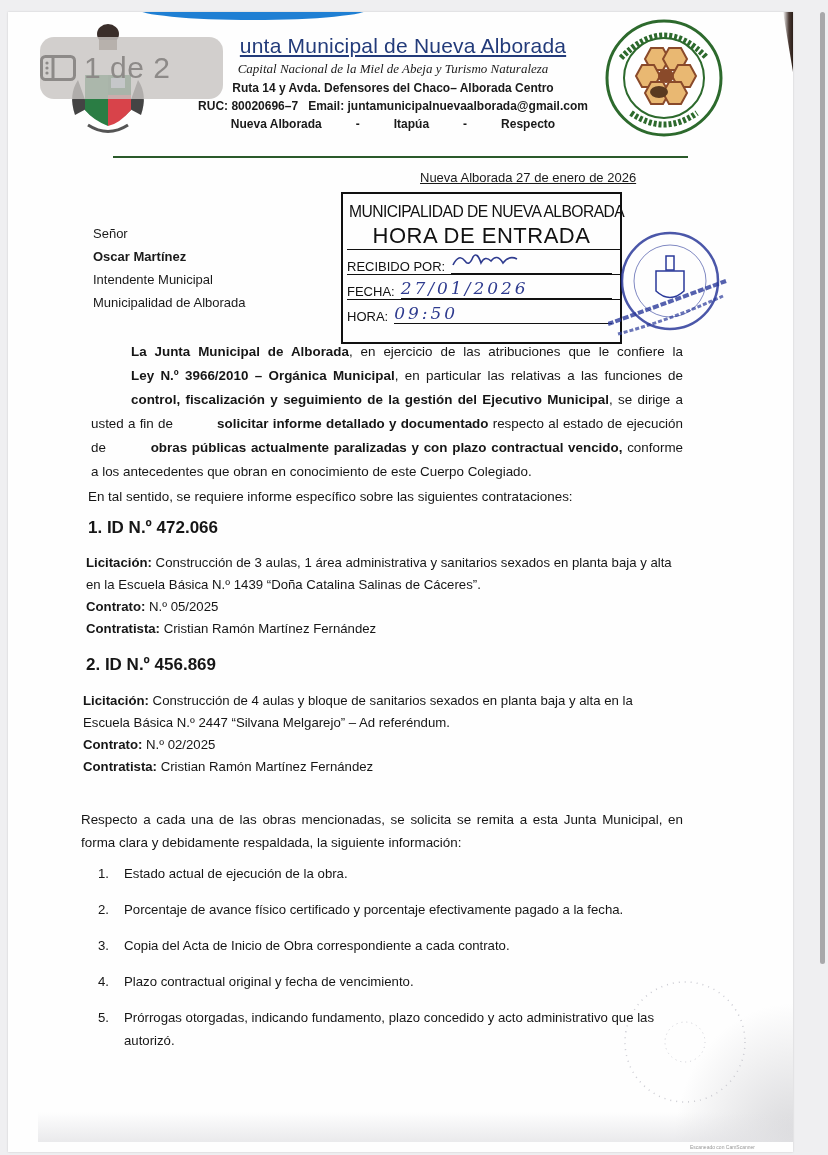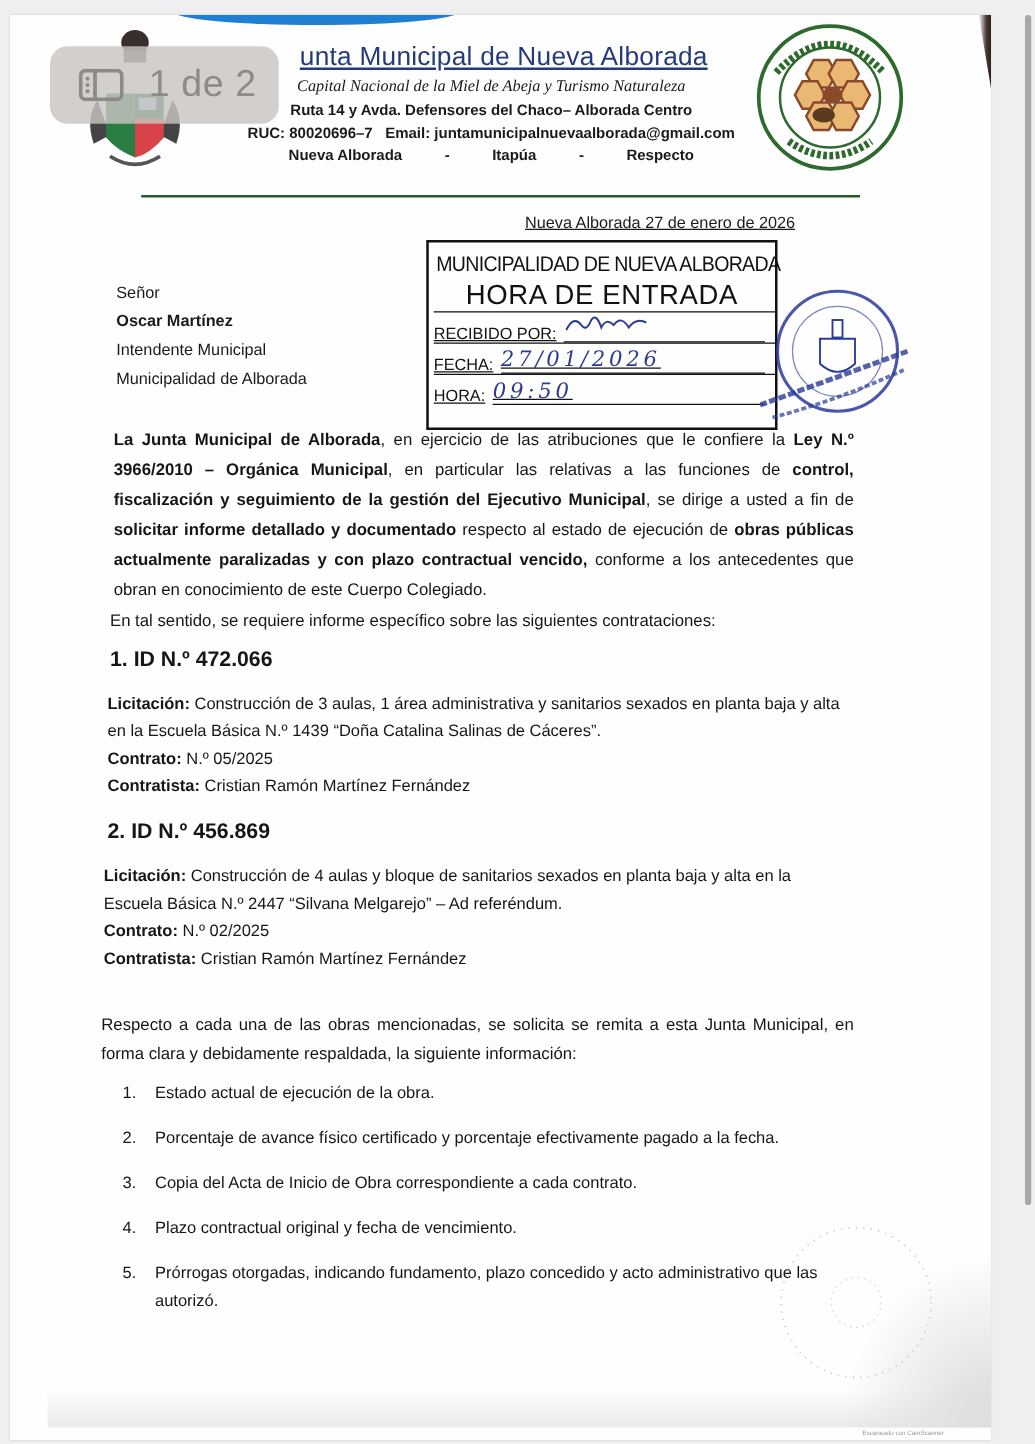--- a/index.html
+++ b/index.html
@@ -36,45 +36,45 @@
   .seal {
     position: absolute; left: 593px; top: 6px; width: 126px; height: 120px;
   }
   .date-line { position: absolute; left: 412px; top: 158px; font-size: 13px; color: #1a1a1a; text-decoration: underline; }
   .stamp-box {
     position: absolute; left: 333px; top: 180px; width: 277px; height: 148px;
     border: 2px solid #111; font-family: "Liberation Sans", sans-serif; color: #111;
   }
   .stamp-l1 { font-size: 17px; letter-spacing: -0.6px; margin: 8px 0 0 6px; transform: scaleX(0.92); transform-origin: left; white-space: nowrap; }
   .stamp-l2 { font-size: 22px; text-align: center; letter-spacing: 0.5px; margin-top: 1px; }
-  .stamp-row { display: flex; align-items: flex-end; font-size: 13px; margin-left: 4px; height: 24px; border-top: 1.5px solid #111; margin-top: 0; text-decoration: underline; }
+  .stamp-row { display: flex; align-items: flex-end; font-size: 13px; margin-left: 4px; height: 24px; border-top: 1.5px solid #111; margin-top: 0; }
   .stamp-row .hand { font-family: "DejaVu Serif", serif; font-style: italic; color: #2e3b8f; font-size: 17px; margin-left: 6px; letter-spacing: 3px; border-bottom: 1.5px solid #111; flex: 1; margin-right: 8px; }
   .round-stamp { position: absolute; left: 600px; top: 214px; width: 120px; height: 115px; }
   .addressee { position: absolute; left: 85px; top: 210px; font-size: 13px; color: #1a1a1a; line-height: 23px; }
   .addressee .b { font-weight: bold; }
   .body-text { position: absolute; left: 83px; width: 592px; font-size: 13.4px; color: #161616; line-height: 24px; text-align: justify; }
-  .body-text b { font-weight: bold; }
+  .body-text b { font-weight: bold; margin-left: 40px; }
   .p1 { top: 328px; }
   .p2 { top: 473px; left: 80px; }
   .id-head { position: absolute; left: 80px; font-size: 17px; font-weight: bold; color: #161616; }
   .detail { position: absolute; left: 78px; width: 600px; font-size: 13.2px; line-height: 22px; color: #161616; }
   .detail b { font-weight: bold; }
   .p3 { position: absolute; left: 73px; top: 796px; width: 602px; font-size: 13.4px; line-height: 23px; color: #161616; text-align: justify; }
   .req-list { position: absolute; left: 90px; top: 850px; width: 590px; font-size: 13.2px; line-height: 23px; color: #161616; }
   .req-item { display: flex; margin-bottom: 13px; }
   .req-num { width: 26px; flex: none; }
   .faint-seal { position: absolute; left: 605px; top: 960px; width: 145px; height: 140px; opacity: 0.5; }
   .bottom-shadow { position: absolute; left: 30px; top: 1100px; width: 765px; height: 30px; background: linear-gradient(180deg, rgba(230,230,232,0) 0%, rgba(225,225,228,0.7) 100%); }
   .corner-shade { position: absolute; right: 0; bottom: 10px; width: 120px; height: 140px; background: radial-gradient(ellipse at 100% 100%, rgba(200,200,204,0.7) 0%, rgba(255,255,255,0) 70%); }
   .scan-mark { position: absolute; right: 38px; bottom: 2px; font-size: 5px; color: #999; }
   .scrollbar { position: absolute; right: 3px; top: 12px; width: 5px; height: 952px; background: #a8a8aa; border-radius: 3px; }
   .page-badge {
     position: absolute; left: 40px; top: 37px; width: 183px; height: 62px;
     background: rgba(200,196,194,0.82); border-radius: 14px;
-    display: flex; align-items: center; gap: 20px; padding-left: 23px; box-sizing: border-box;
+    display: flex; align-items: center; gap: 8px; box-sizing: border-box;
     color: #8d8a88;
   }
   .page-badge-icon { width: 36px; height: 26px; }
   .page-badge-text { font-size: 30px; letter-spacing: 0.5px; }
 </style>
 </head>
 <body>
 
 <div class="viewer">
   <div class="page">

